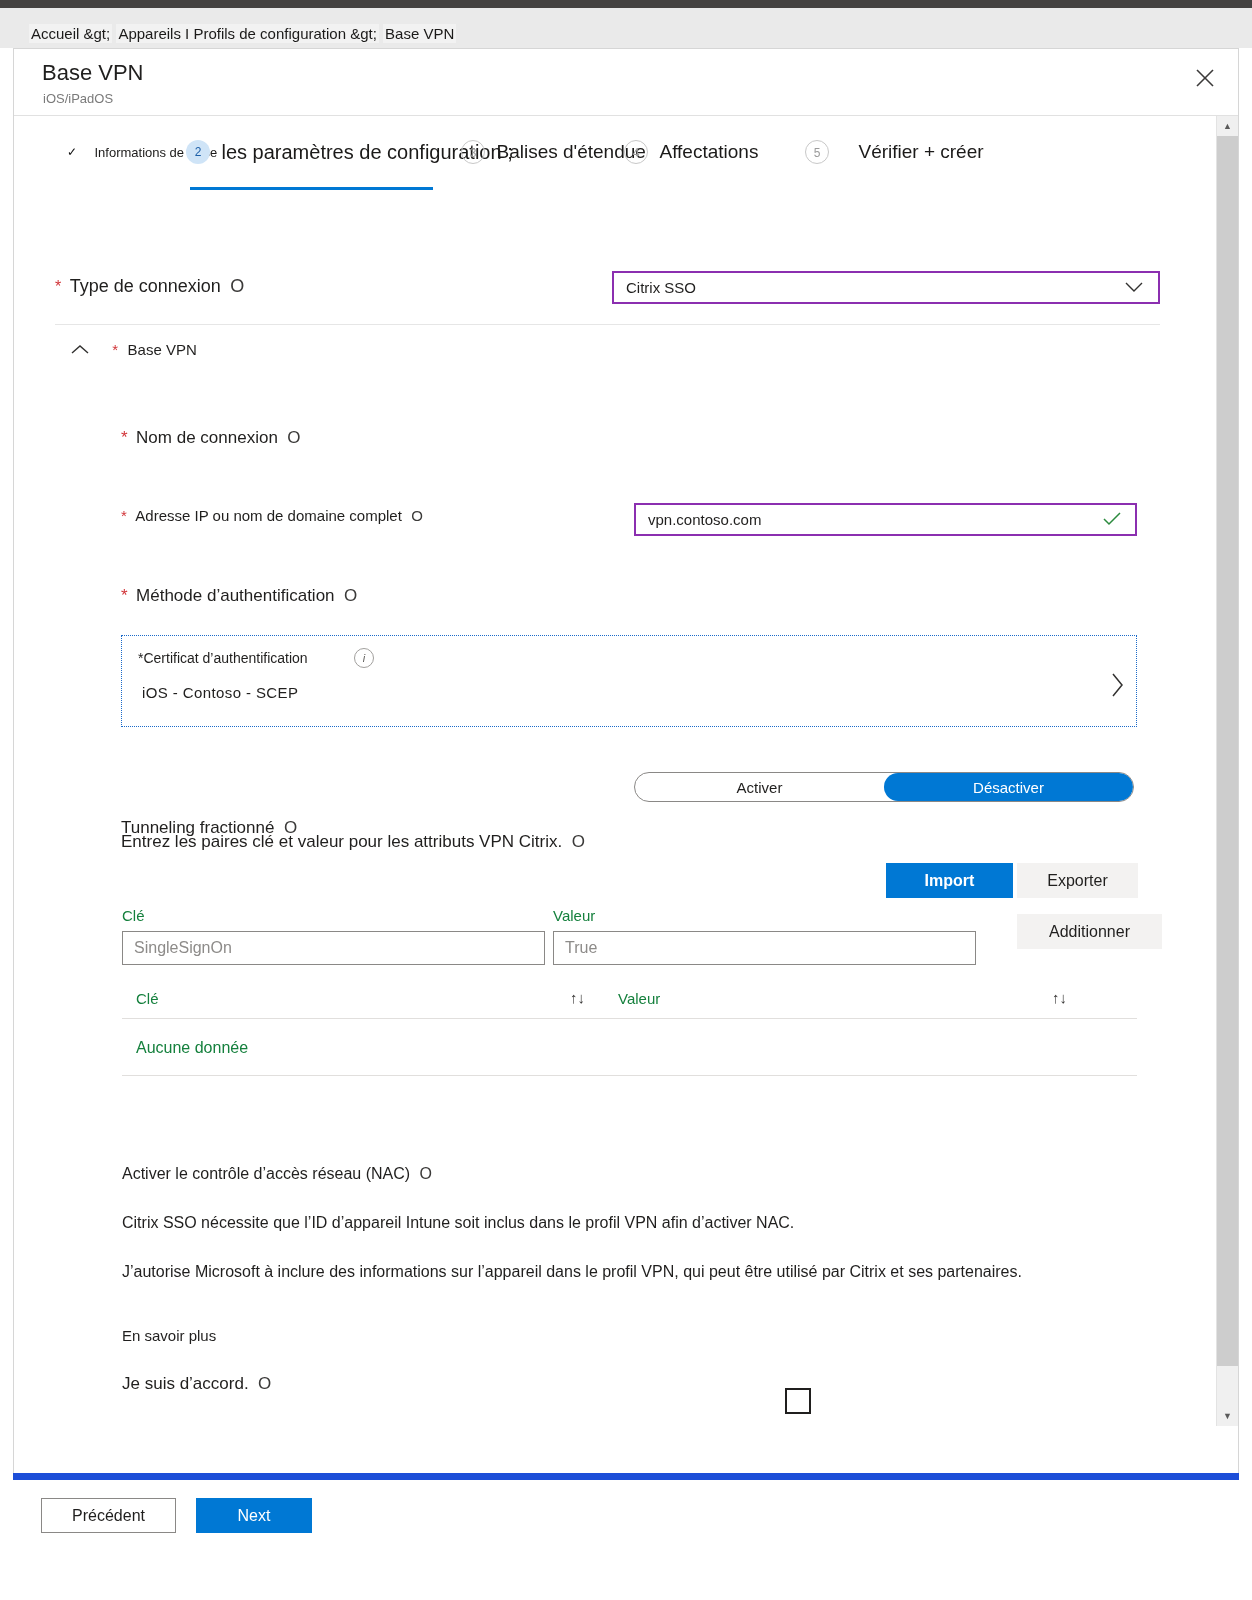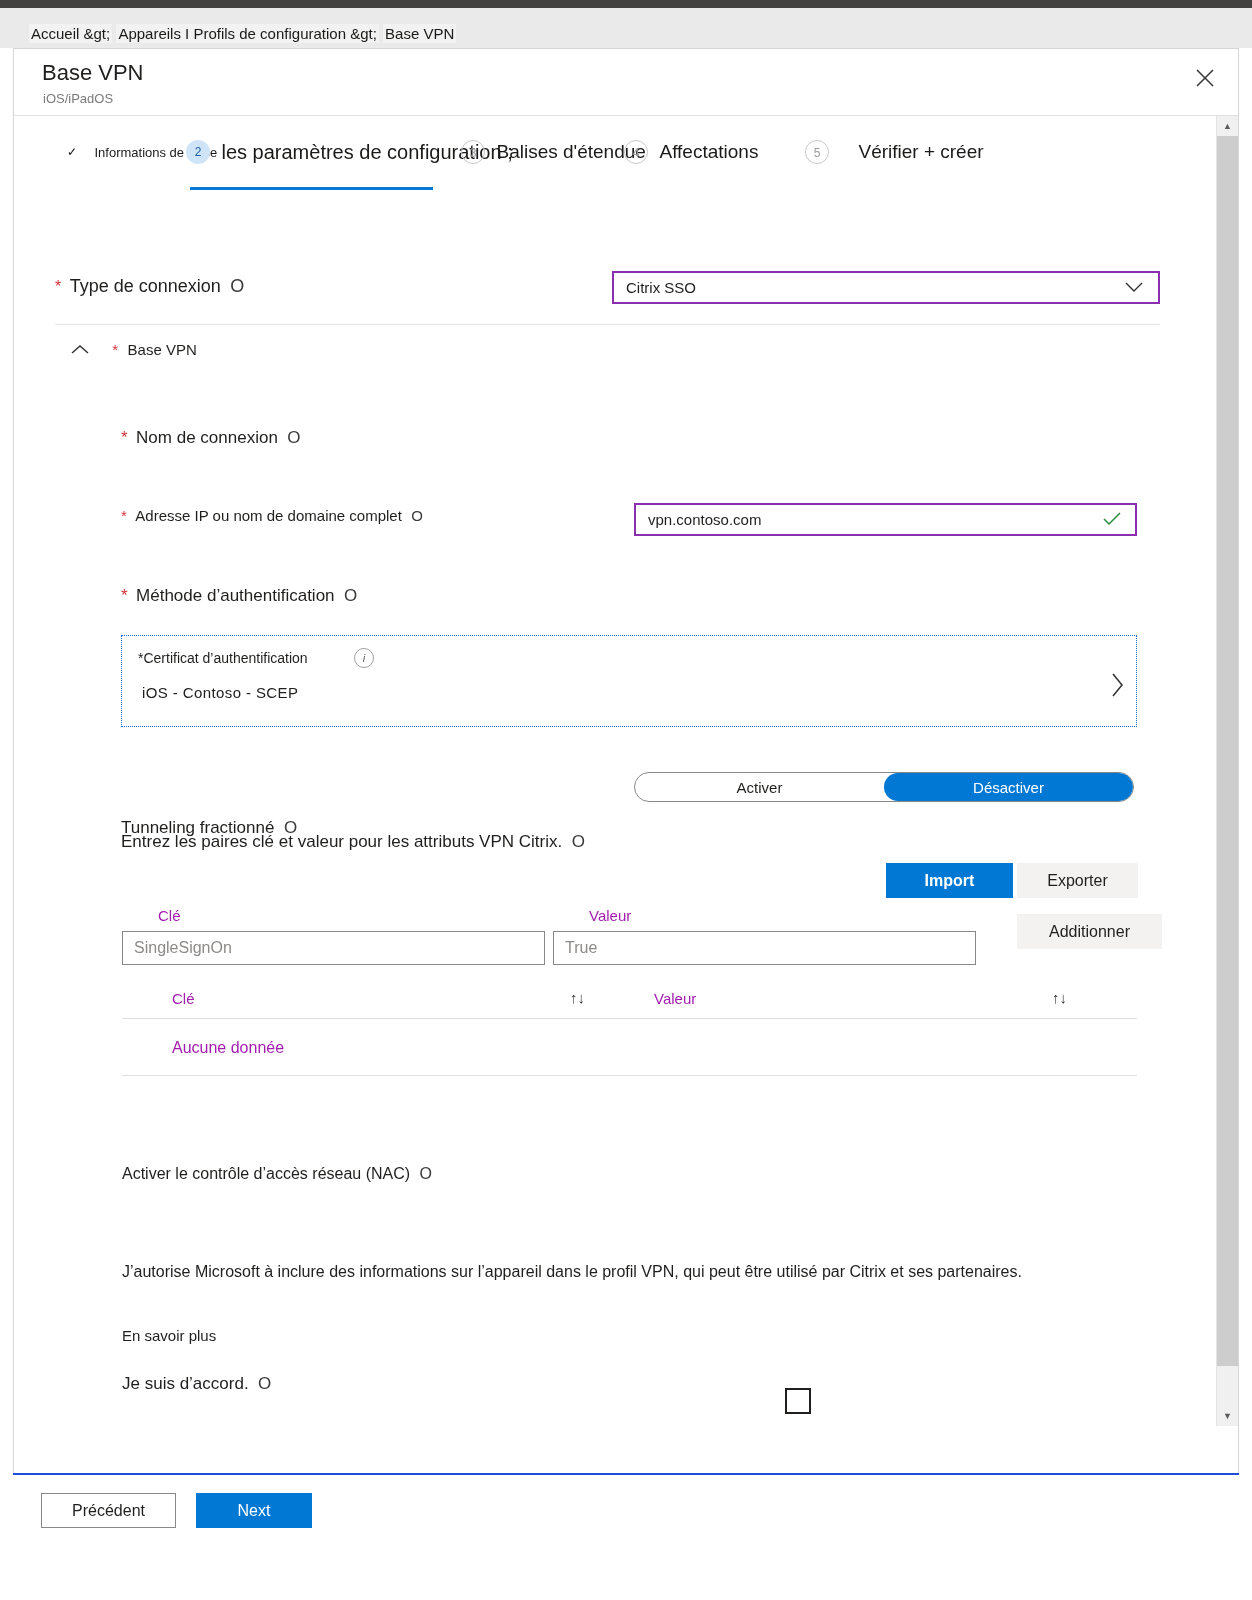--- a/index.html
+++ b/index.html
@@ -95,30 +95,30 @@
   .btn-gray{background:#f3f2f1;color:#201f1e;border:none;}
   .btn-outline{background:#fff;color:#201f1e;border:1px solid #8a8886;}
 
   .tinput{
     position:absolute;box-sizing:border-box;height:34px;
     border:1px solid #8a8886;background:#fff;padding:0 11px;
     font-family:"Liberation Sans",sans-serif;font-size:16px;color:#201f1e;
   }
   .tinput::placeholder{color:#8d8b89;}
 
-  .colhdr{position:absolute;font-size:15px;color:#a21caf;margin-left:36px;}
+  .colhdr{position:absolute;font-size:15px;color:#15803d;}
   .sortico{position:absolute;font-size:15px;color:#3b3a39;}
   .tline{position:absolute;height:1px;background:#e1dfdd;}
 
   .para{position:absolute;font-size:16px;color:#201f1e;line-height:30px;}
   .chkbox{position:absolute;width:26px;height:26px;border:2px solid #201f1e;background:#fff;box-sizing:border-box;cursor:pointer;}
 
   .collapse-chev{position:absolute;font-size:19px;color:#323130;font-weight:300;}
 
-  .footer{position:absolute;left:13px;top:1473px;width:1226px;height:70px;background:#fff;border-top:2px solid #1d4ed8;box-sizing:border-box;}
+  .footer{position:absolute;left:13px;top:1473px;width:1226px;height:70px;background:#fff;border-top:7px solid #1d4ed8;box-sizing:border-box;}
 </style>
 </head>
 <body>
 
 <div class="topstrip"></div>
 
 <div class="breadcrumb-bar">
   <div class="breadcrumb">
     <span class="bc-seg">Accueil &amp;gt;</span>
     <span class="bc-seg">Appareils I Profils de configuration &amp;gt;</span>
@@ -265,20 +265,21 @@
     <div class="sortico" style="left:1038px;top:873px;">↑↓</div>
     <div class="tline" style="left:108px;top:902px;width:1015px;"></div>
     <div class="colhdr" style="left:122px;top:923px;font-size:16px;">Aucune donnée</div>
     <div class="tline" style="left:108px;top:959px;width:1015px;"></div>
 
     <div class="para" style="left:108px;top:1043px;width:950px;">
       <span>Activer le contrôle d’accès réseau (NAC)</span>
       <span class="infoO" style="font-size:16px;margin-left:5px;">O</span>
     </div>
 
+    <div class="para" style="left:108px;top:1092px;width:950px;">Citrix SSO nécessite que l’ID d’appareil Intune soit inclus dans le profil VPN afin d’activer NAC.</div>
 
     <div class="para" style="left:108px;top:1140px;width:910px;line-height:32px;">J’autorise Microsoft à inclure des informations sur l’appareil dans le profil VPN, qui peut être utilisé par Citrix et ses partenaires.</div>
 
     <div class="para" style="left:108px;top:1205px;font-size:15px;">En savoir plus</div>
 
     <div class="para" style="left:108px;top:1253px;">
       <span style="font-size:17px;">Je suis d’accord.</span>
       <span class="infoO" style="font-size:17px;margin-left:5px;">O</span>
     </div>
     <div class="chkbox" style="left:771px;top:1272px;"></div>

